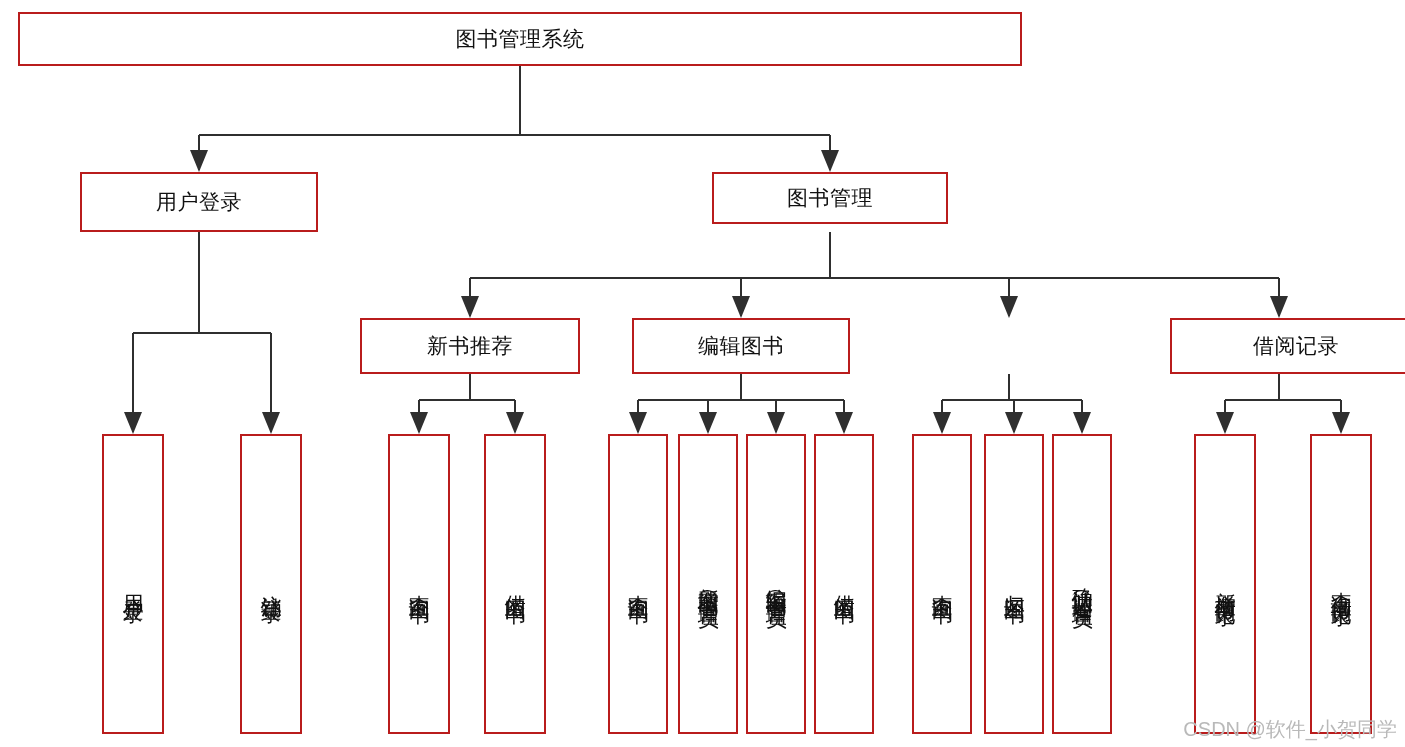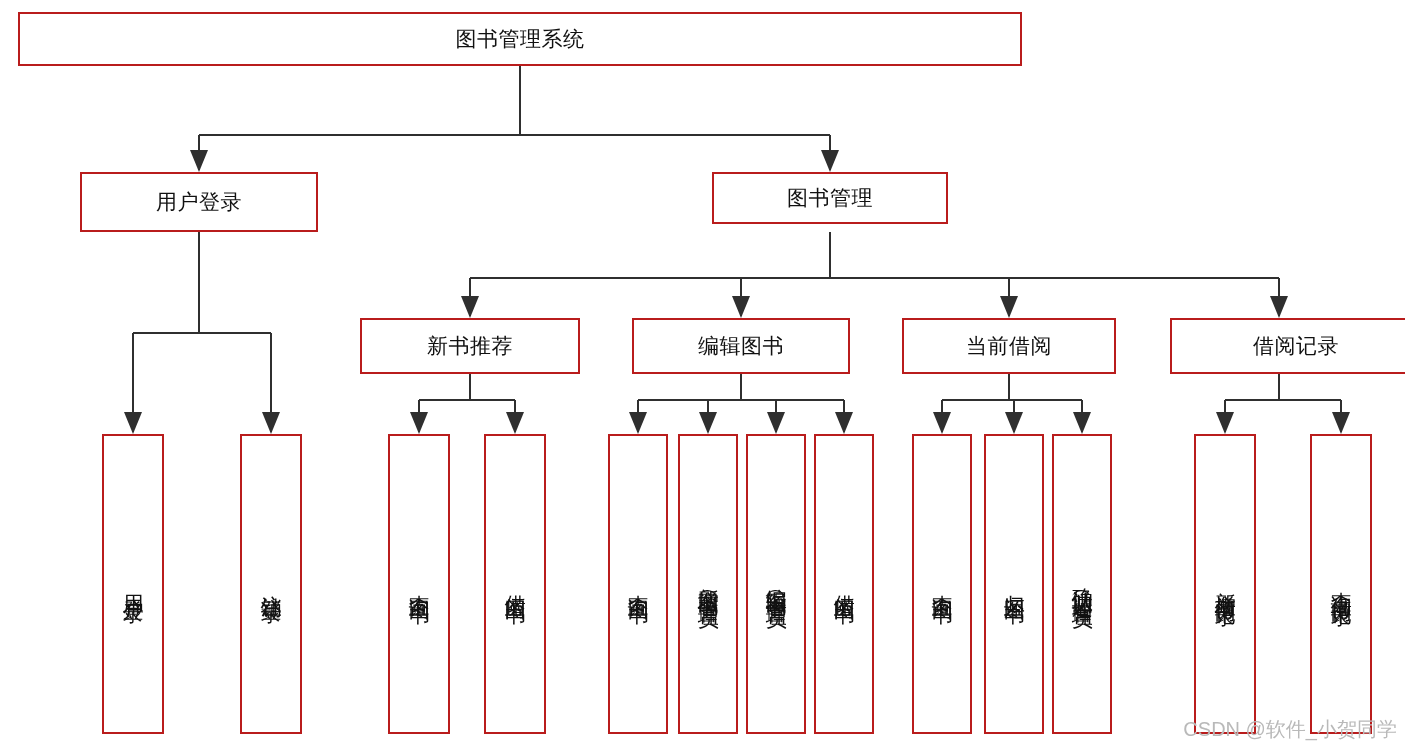--- a/index.html
+++ b/index.html
@@ -145,23 +145,20 @@
   </div>
 
   <div class="node horiz" id="node-new-book-recommend" style="left: 360px; top: 318px; width: 220px; height: 56px;">
     <span class="lbl">新书推荐</span>
   </div>
 
   <div class="node horiz" id="node-book-borrow" style="left: 632px; top: 318px; width: 218px; height: 56px;">
     <span class="lbl">编辑图书</span>
   </div>
 
-  <div class="node horiz" id="node-current-borrow" style="left: 902px; top: 318px; width: 214px; height: 56px;">
-    <span class="lbl">当前借阅</span>
-  </div>
 
   <div class="node horiz" id="node-borrow-record" style="left: 1170px; top: 318px; width: 252px; height: 56px;">
     <span class="lbl">借阅记录</span>
   </div>
 
   <div class="node vert" id="node-leaf-user-login" style="left: 102px; top: 434px; width: 62px; height: 300px;">
     <span class="lbl">用户登录</span>
   </div>
   <div class="node vert" id="node-leaf-logout-login" style="left: 240px; top: 434px; width: 62px; height: 300px;">
     <span class="lbl">注销登录</span>

